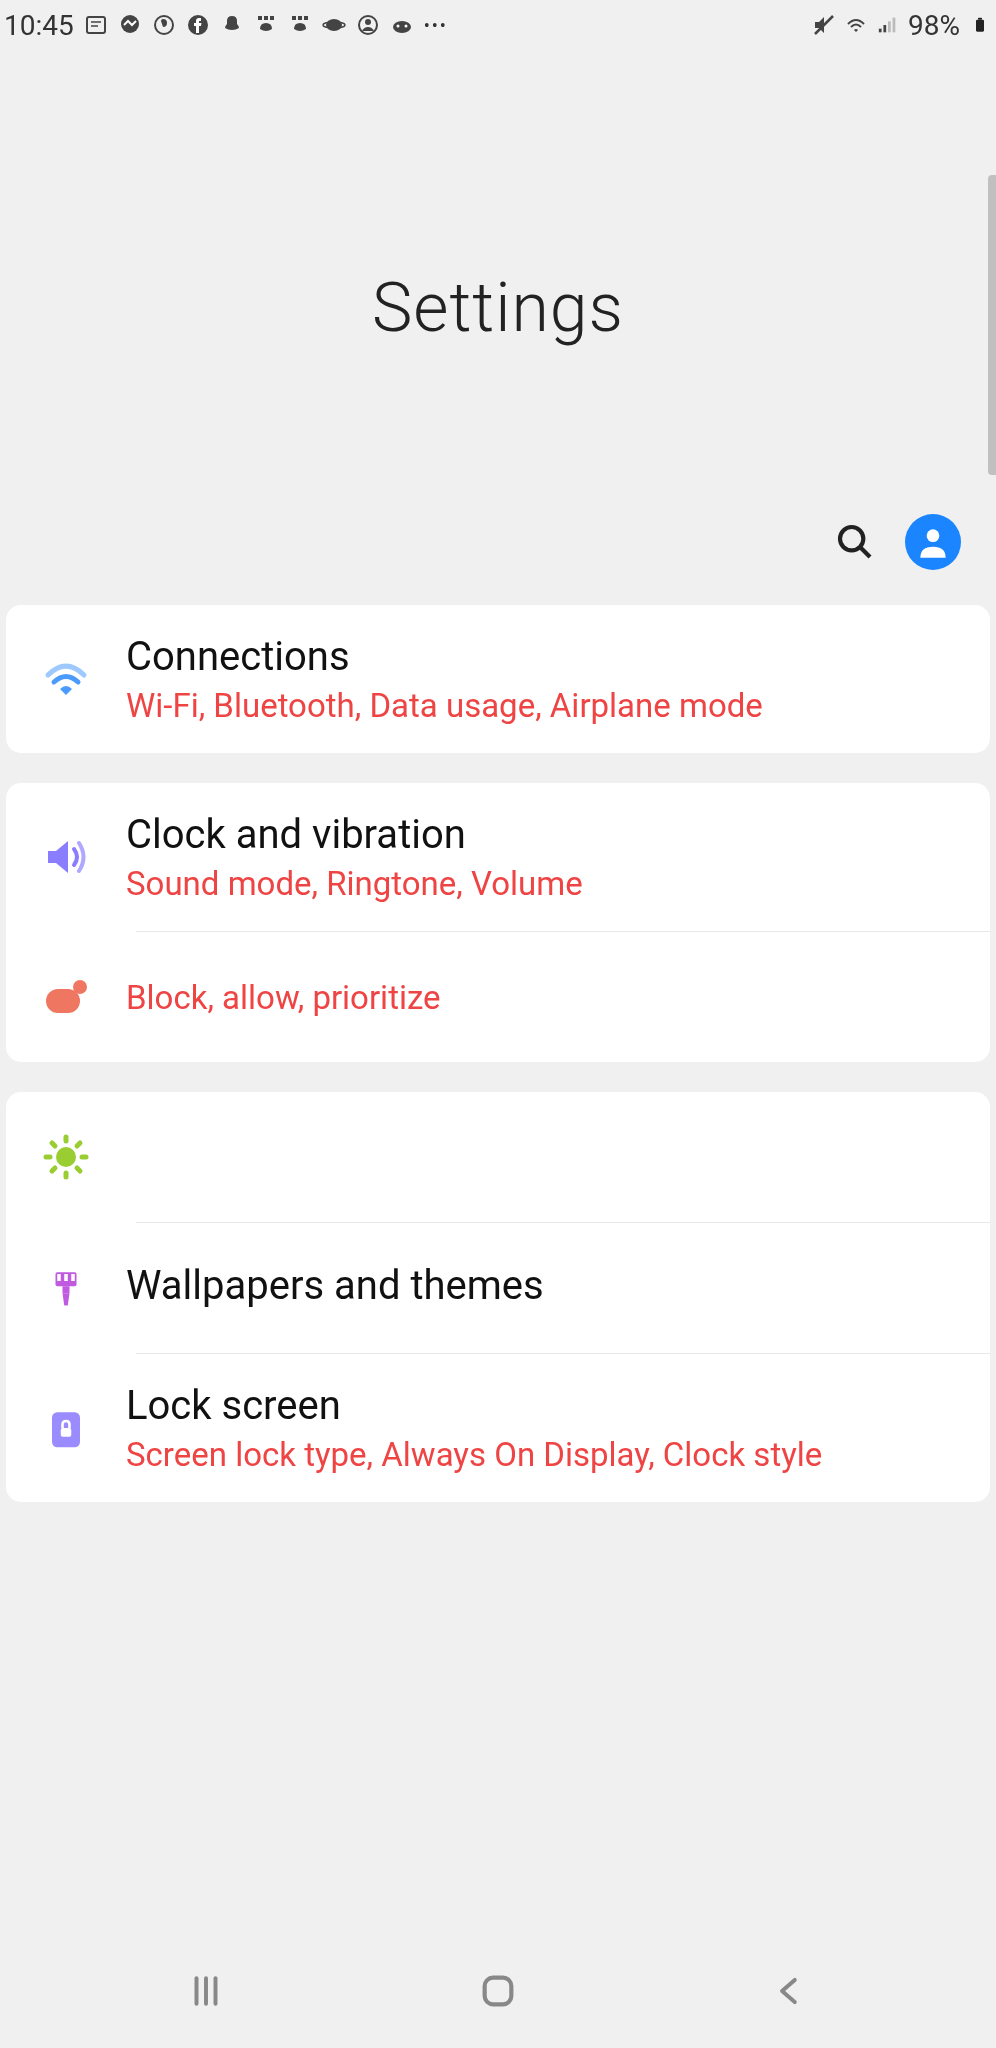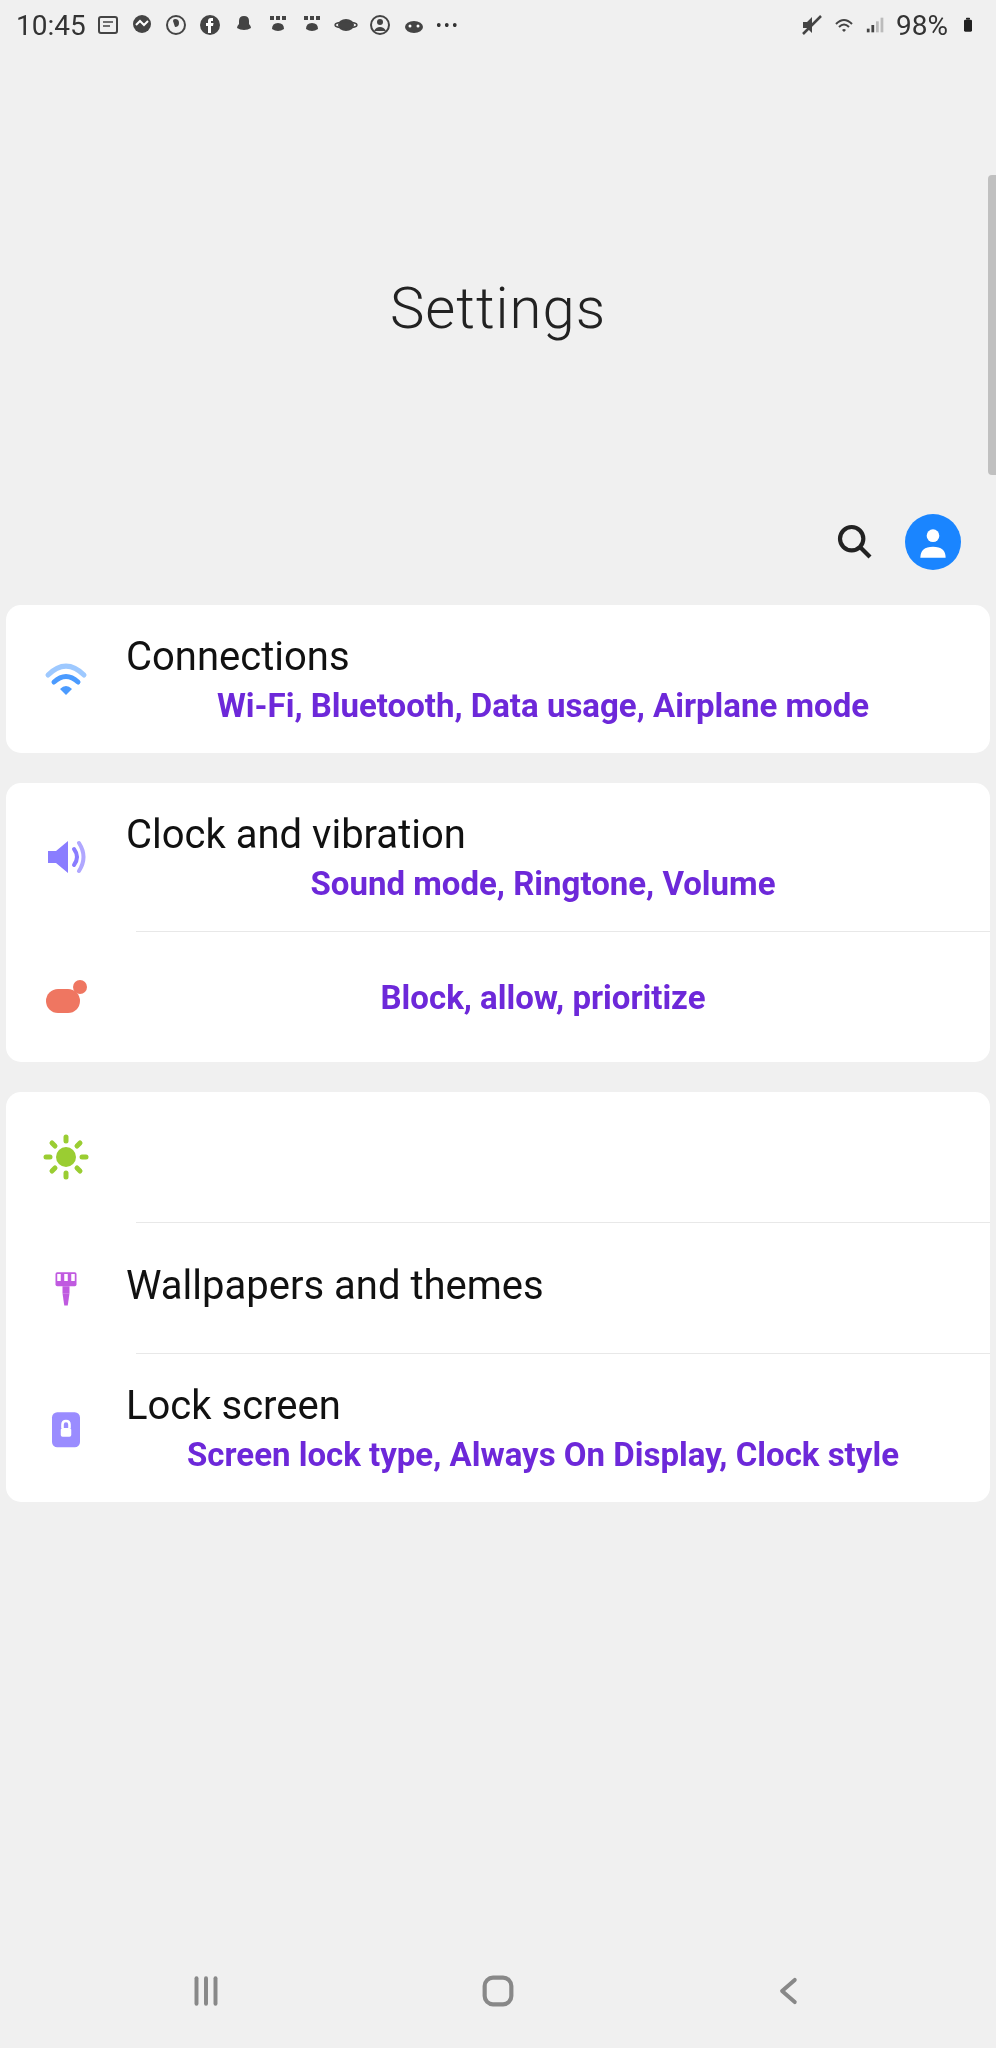--- a/index.html
+++ b/index.html
@@ -13,21 +13,21 @@
       background: #f0f0f0;
       font-family: -apple-system, BlinkMacSystemFont, "Segoe UI", Roboto, sans-serif;
       overflow: hidden;
       position: relative;
     }
     .status-bar {
       height: 50px;
       display: flex;
       align-items: center;
       justify-content: space-between;
-      padding: 0 16px;
+      padding: 0 4px;
       color: #333;
       font-size: 28px;
       gap: 48px;
     }
     .status-left {
       display: flex;
       align-items: center;
       gap: 10px;
     }
     .status-right {
@@ -49,21 +49,21 @@
     }
     .header-section {
       height: 555px;
       display: flex;
       flex-direction: column;
       justify-content: center;
       align-items: center;
       position: relative;
     }
     .page-title {
-      font-size: 58px;
+      font-size: 68px;
       font-weight: 300;
       color: #222;
       letter-spacing: 1px;
       margin-top: -40px;
     }
     .header-actions {
       position: absolute;
       bottom: 35px;
       right: 35px;
       display: flex;
@@ -114,23 +114,22 @@
       flex: 1;
     }
     .list-title {
       font-size: 40px;
       color: #111;
       margin-bottom: 6px;
       font-weight: 400;
     }
     .list-subtitle {
       font-size: 33px;
-      color: #6d28d9;
-      font-weight: 700;
-      text-align: center;
+      color: #ef4444;
+      font-weight: 400;
     }
     .divider {
       height: 1px;
       background: #e8e8e8;
       margin-left: 130px;
     }
     .nav-bar {
       position: absolute;
       bottom: 0;
       left: 0;

